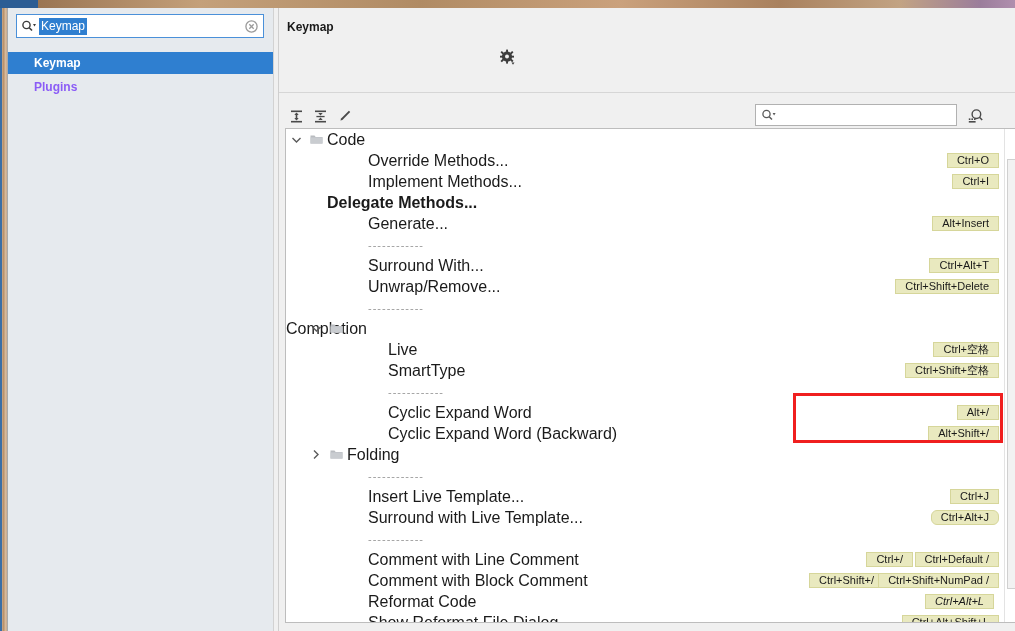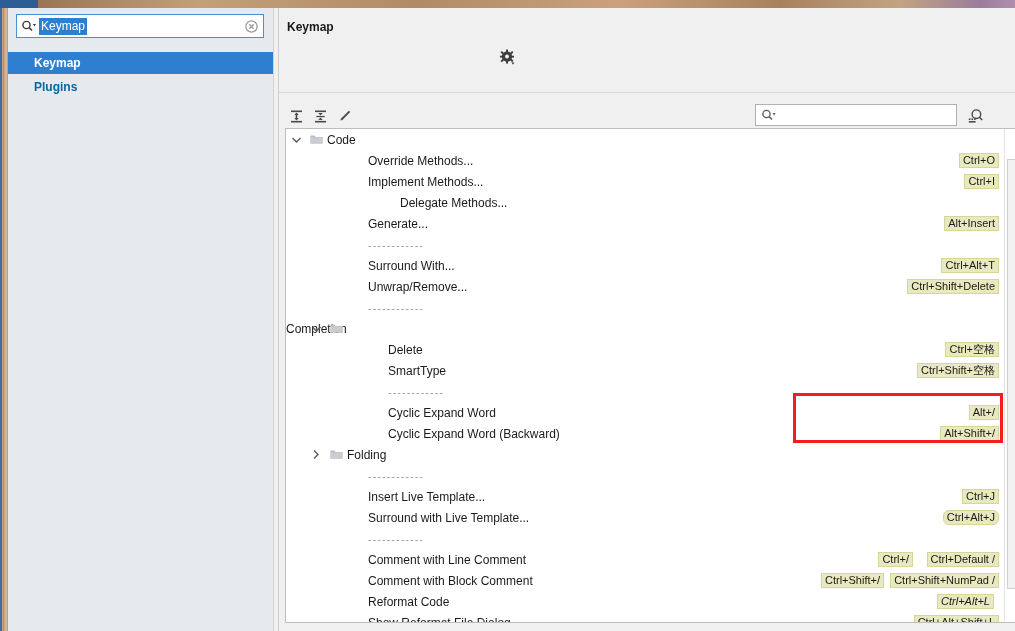--- a/index.html
+++ b/index.html
@@ -59,21 +59,21 @@
     background: #2f7fd0; padding: 1px 2px; margin-left: 0px;
     display: inline-block; width: auto; flex: 0 0 auto;
     line-height: 15px;
   }
   .search-spacer { flex:1; }
   .search-clear { width: 24px; display:flex; align-items:center; justify-content:center; }
 
   .side-item {
     position: absolute; left: 0; width: 265px; height: 22px;
     display: flex; align-items: center;
-    font-size: 12px; font-weight: bold; color: #0369a1;
+    font-size: 12px; font-weight: bold; color: #8b5cf6;
     padding-left: 26px; box-sizing: border-box;
   }
   .side-item.sel { background: #2f7fd0; color: #ffffff; }
   .side-item.i0 { top: 44px; }
   .side-item.i1 { top: 68px; }
 
   
   .splitter {
     position: absolute; left: 265px; top: 0; width: 6px; height: 623px;
     background: #f0f0f0; border-left: 1px solid #d2d2d2; border-right: 1px solid #cfcfcf;
@@ -143,40 +143,40 @@
     border: 1px solid #bdbdbd;
     box-sizing: border-box;
     overflow: hidden;
   }
   .tree-inner { position: relative; width: 100%; height: 100%; }
   .row {
     position: relative; height: 21px; width: 100%;
     display: flex; align-items: center;
   }
   .row .label {
-    font-size: 12px; color: #1a1a1a; white-space: nowrap;
+    font-size: 16px; color: #1a1a1a; white-space: nowrap;
   }
   .row .sep {
     color: #999999; letter-spacing: 1px; font-size: 11px;
     line-height: 10px;
   }
   .twisty {
     position: absolute; width: 12px; height: 21px;
     display: flex; align-items: center; justify-content: center;
     color: #5a5a5a; font-size: 10px;
   }
   .folder-ico {
     position: absolute; width: 13px; height: 21px;
     display:flex; align-items:center; justify-content:center;
   }
   .kbd {
     position: absolute; right: 6px; top: 3px;
     background: #e9e9bf; border: 1px solid #d6d69a;
     color: #1a1a1a; font-size: 11px; line-height: 13px;
-    padding: 0px 3px; white-space: nowrap;
+    padding: 0px 9px; white-space: nowrap;
     box-sizing: border-box;
   }
 
   
   .tree-sb {
     position: absolute; right: 0; top: 0; width: 13px; height: 100%;
     background: #ffffff; border-left: 1px solid #e3e3e3; box-sizing: border-box;
   }
   .tree-sb-thumb {
     position: absolute; left: 2px; top: 30px; width: 9px; height: 430px;
@@ -324,21 +324,21 @@
             </div>
             <div class="row">
               <span class="label" style="margin-left: 82px;">Override Methods...</span>
               <span class="kbd" style="right: 18px;">Ctrl+O</span>
             </div>
             <div class="row">
               <span class="label" style="margin-left: 82px;">Implement Methods...</span>
               <span class="kbd" style="right: 18px;">Ctrl+I</span>
             </div>
             <div class="row">
-              <span class="label" style="margin-left: 114px;">Delegate Methods...</span>
+              <span class="label" style="margin-left: 41px; font-weight: bold;">Delegate Methods...</span>
             </div>
             <div class="row">
               <span class="label" style="margin-left: 82px;">Generate...</span>
               <span class="kbd" style="right: 18px;">Alt+Insert</span>
             </div>
             <div class="row">
               <span class="label sep" style="margin-left: 82px;">------------</span>
             </div>
             <div class="row">
               <span class="label" style="margin-left: 82px;">Surround With...</span>
@@ -359,21 +359,21 @@
               </span>
               <span class="folder-ico" style="left: 44px;">
                 <svg width="13" height="11" viewBox="0 0 13 11">
                   <path d="M0.5 1.5 h4 l1.2 1.4 h6.8 v6.6 h-12 z" fill="#b9bcc0"></path>
                   <path d="M0.5 3.4 h12 v6.2 h-12 z" fill="#c9ccd0"></path>
                 </svg>
               </span>
               <span class="label" style="">Completion</span>
             </div>
             <div class="row">
-              <span class="label" style="margin-left: 102px;">Delete</span>
+              <span class="label" style="margin-left: 102px;">Live</span>
               <span class="kbd" style="right: 18px;">Ctrl+空格</span>
             </div>
             <div class="row">
               <span class="label" style="margin-left: 102px;">SmartType</span>
               <span class="kbd" style="right: 18px;">Ctrl+Shift+空格</span>
             </div>
             <div class="row">
               <span class="label sep" style="margin-left: 102px;">------------</span>
             </div>
             <div class="row">

